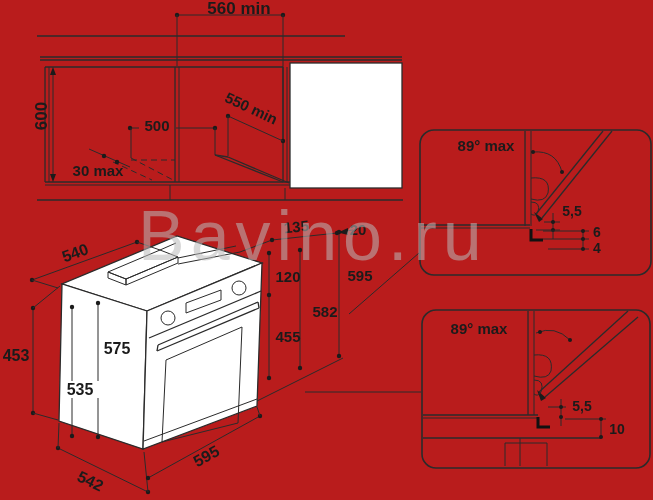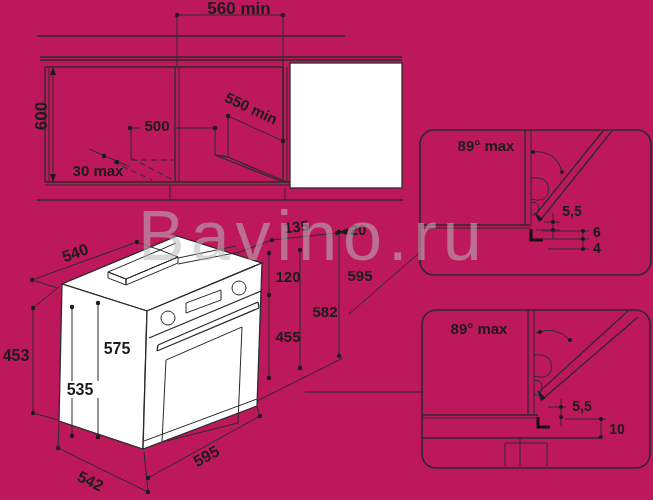--- a/index.html
+++ b/index.html
@@ -1,16 +1,16 @@
 <!DOCTYPE html>
 <html><head>
 <meta charset="utf-8">
 <style>
   html,body{margin:0;padding:0;background:#fff;}
-  #stage{position:relative;width:653px;height:500px;background:#be185d;overflow:hidden;
+  #stage{position:relative;width:653px;height:500px;background:#b91c1c;overflow:hidden;
          font-family:"Liberation Sans",sans-serif;}
   #stage svg{position:absolute;left:0;top:0;z-index:1;}
   svg text{font-family:"Liberation Sans",sans-serif;font-weight:bold;fill:#1b1b1b;}
   .ln{stroke:#2b2b2b;stroke-width:1.3;fill:none;}
   .thin{stroke:#2b2b2b;stroke-width:1;fill:none;}
   .dash{stroke:#2b2b2b;stroke-width:1;fill:none;stroke-dasharray:6 4;}
   .face{fill:#ffffff;stroke:#2b2b2b;stroke-width:1.3;}
   .dot{fill:#1b1b1b;stroke:none;}
   .arrow{fill:#1b1b1b;stroke:none;}
   .thick{stroke:#111;stroke-width:3;fill:none;}

